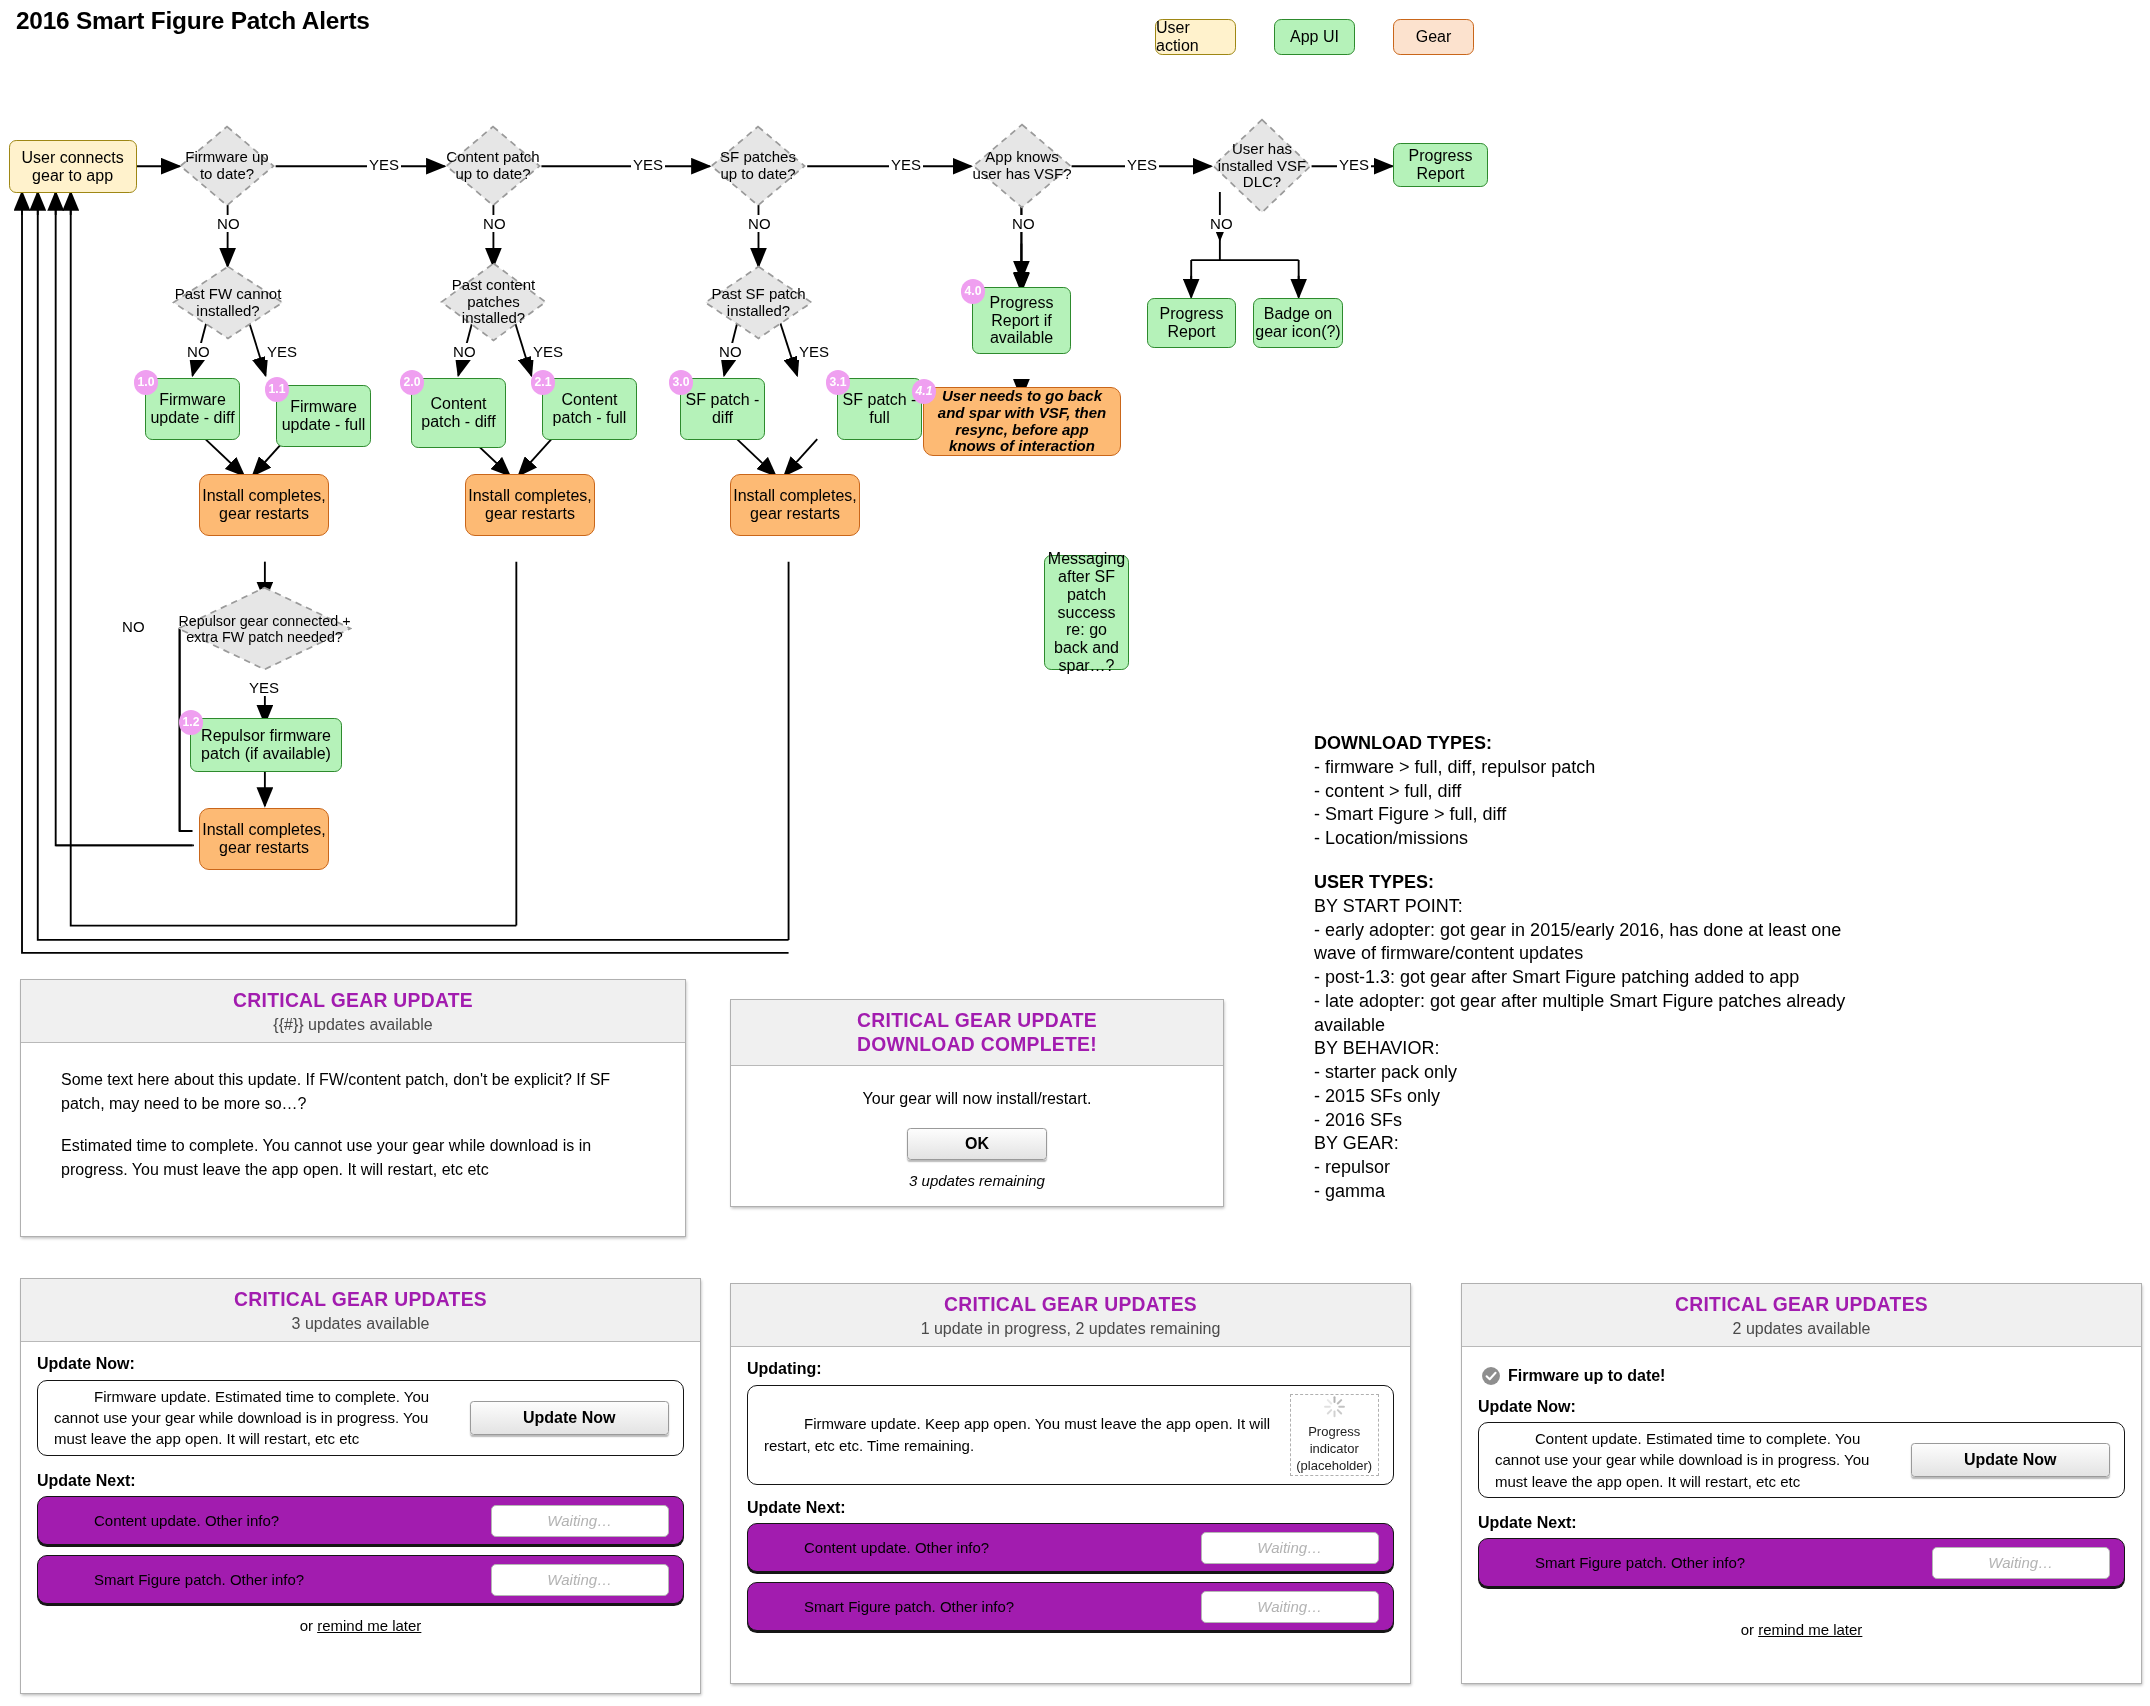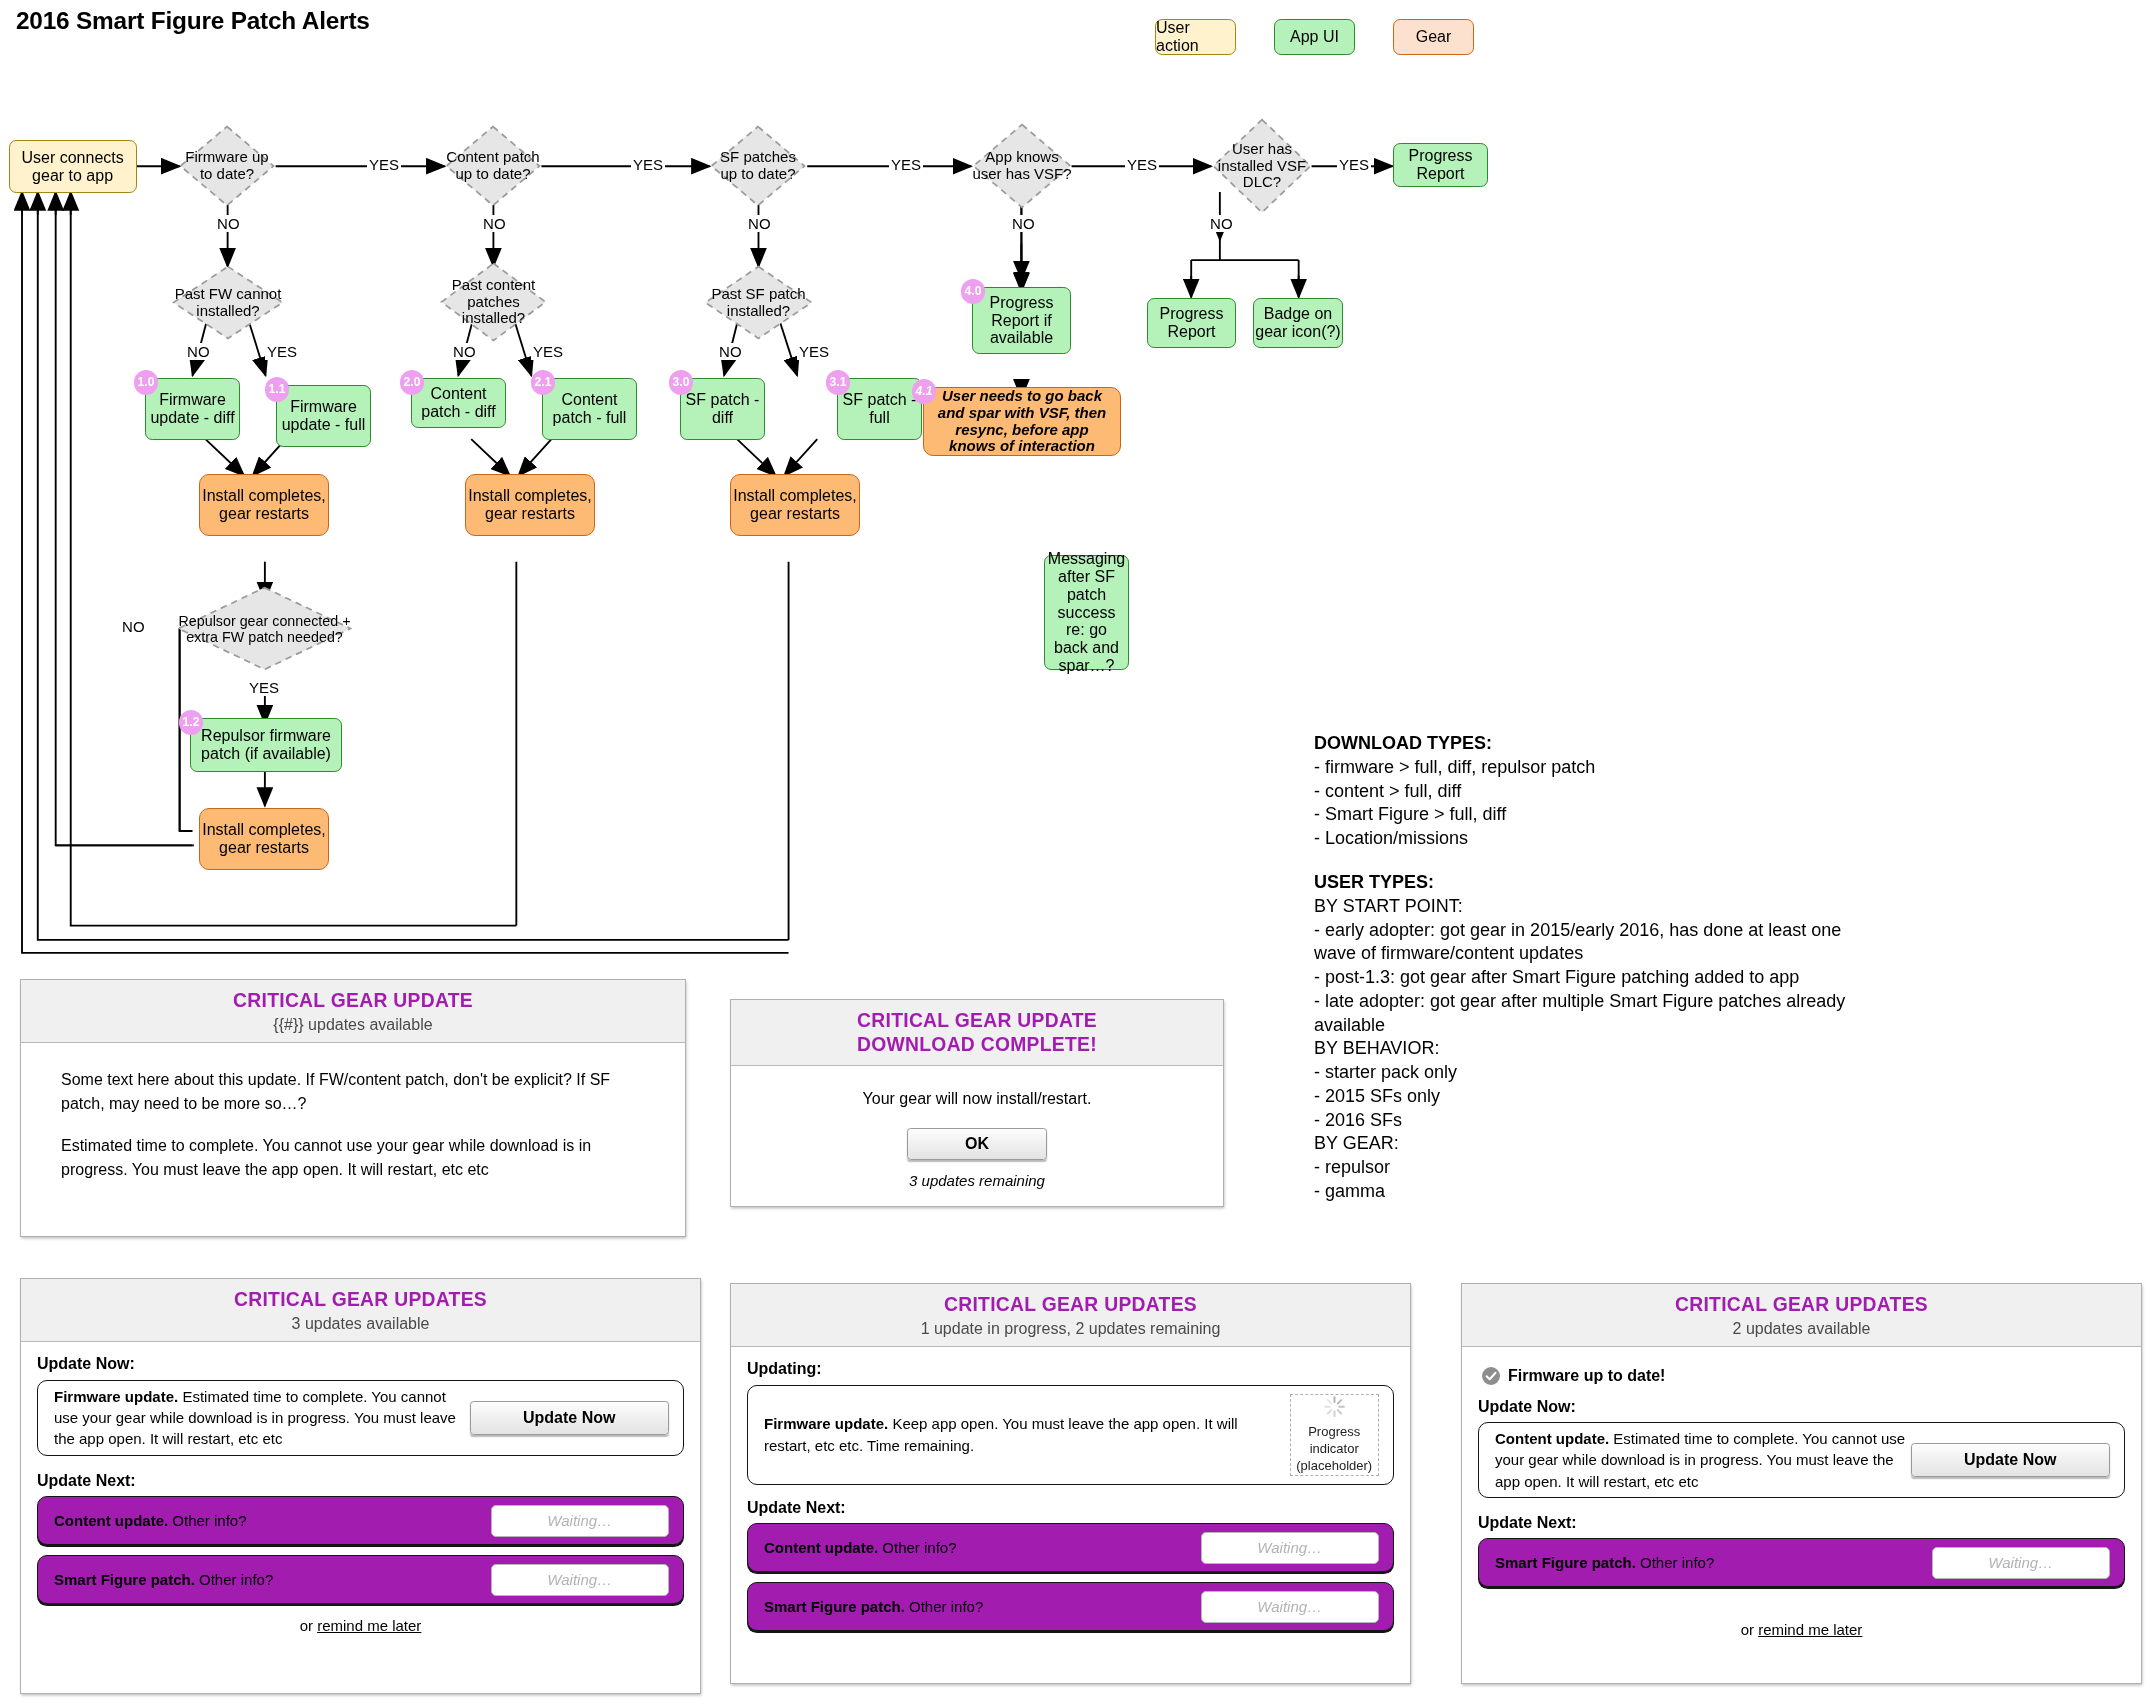--- a/index.html
+++ b/index.html
@@ -37,21 +37,21 @@
   .mock-hd .s{font-size:16px;color:#4a4a4a;margin-top:2.9px;}
   .mock-bd{padding:16px 24.4px 14.3px;font-size:16px;line-height:1.5;}
   .btn{display:inline-flex;align-items:center;justify-content:center;font-size:16px;font-weight:bold;
        background:linear-gradient(#fdfdfd,#e3e3e3);border:0.7px solid #9a9a9a;border-radius:3.6px;
        box-shadow:0 1.4px 1.4px rgba(0,0,0,.28);box-sizing:border-box;}
   .lnk{text-decoration:underline;font-size:15px;cursor:pointer;}
   .card{border:1.4px solid #151515;border-radius:10px;box-sizing:border-box;position:relative;}
   .card-now{background:#fff;}
   .card-next{background:#a21caf;box-shadow:0 2.1px 0 #151515;}
   .card-txt{font-size:15px;line-height:1.42;}
-  .card-txt b{font-weight:bold;}
+  .card-txt b{font-weight:normal;margin-left:40px;}
   .waiting{border:1.4px solid #b5b5b5;border-radius:5px;background:#fff;display:flex;align-items:center;justify-content:center;
            color:#b3b3b3;font-style:italic;font-size:15px;box-sizing:border-box;}
   .sect{font-size:16px;font-weight:bold;}
   .ph{border:1.4px dashed #b0b0b0;display:flex;flex-direction:column;align-items:center;justify-content:center;
       font-size:13px;color:#222;text-align:center;box-sizing:border-box;line-height:1.3;}
   .okstamp{display:flex;align-items:center;gap:7.2px;font-size:16px;font-weight:bold;}
 </style>
 </head>
 <body>
 
@@ -215,21 +215,21 @@
 </div>
 
 <div class="node n-app" style="left:145px;top:378px;width:95px;height:62px;">
   <div class="badge" style="left:-12.2px;top:-8.6px;">1.0</div>
   <span>Firmware update - diff</span>
 </div>
 <div class="node n-app" style="left:276px;top:385px;width:95px;height:62px;">
   <div class="badge" style="left:-12.2px;top:-8.6px;">1.1</div>
   <span>Firmware update - full</span>
 </div>
-<div class="node n-app" style="left:411px;top:378px;width:95px;height:50px;">
+<div class="node n-app" style="left:411px;top:378px;width:95px;height:70px;">
   <div class="badge" style="left:-12.2px;top:-8.6px;">2.0</div>
   <span>Content patch - diff</span>
 </div>
 <div class="node n-app" style="left:542px;top:378px;width:95px;height:62px;">
   <div class="badge" style="left:-12.2px;top:-8.6px;">2.1</div>
   <span>Content patch - full</span>
 </div>
 <div class="node n-app" style="left:680px;top:378px;width:85px;height:62px;">
   <div class="badge" style="left:-12.2px;top:-8.6px;">3.0</div>
   <span>SF patch - diff</span>

